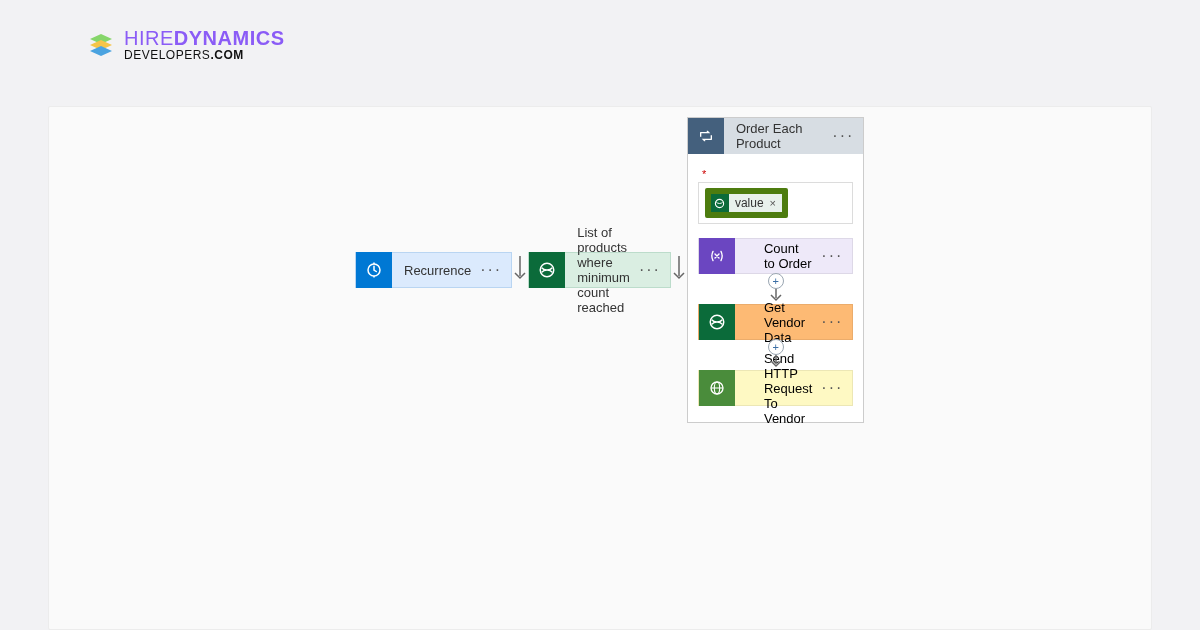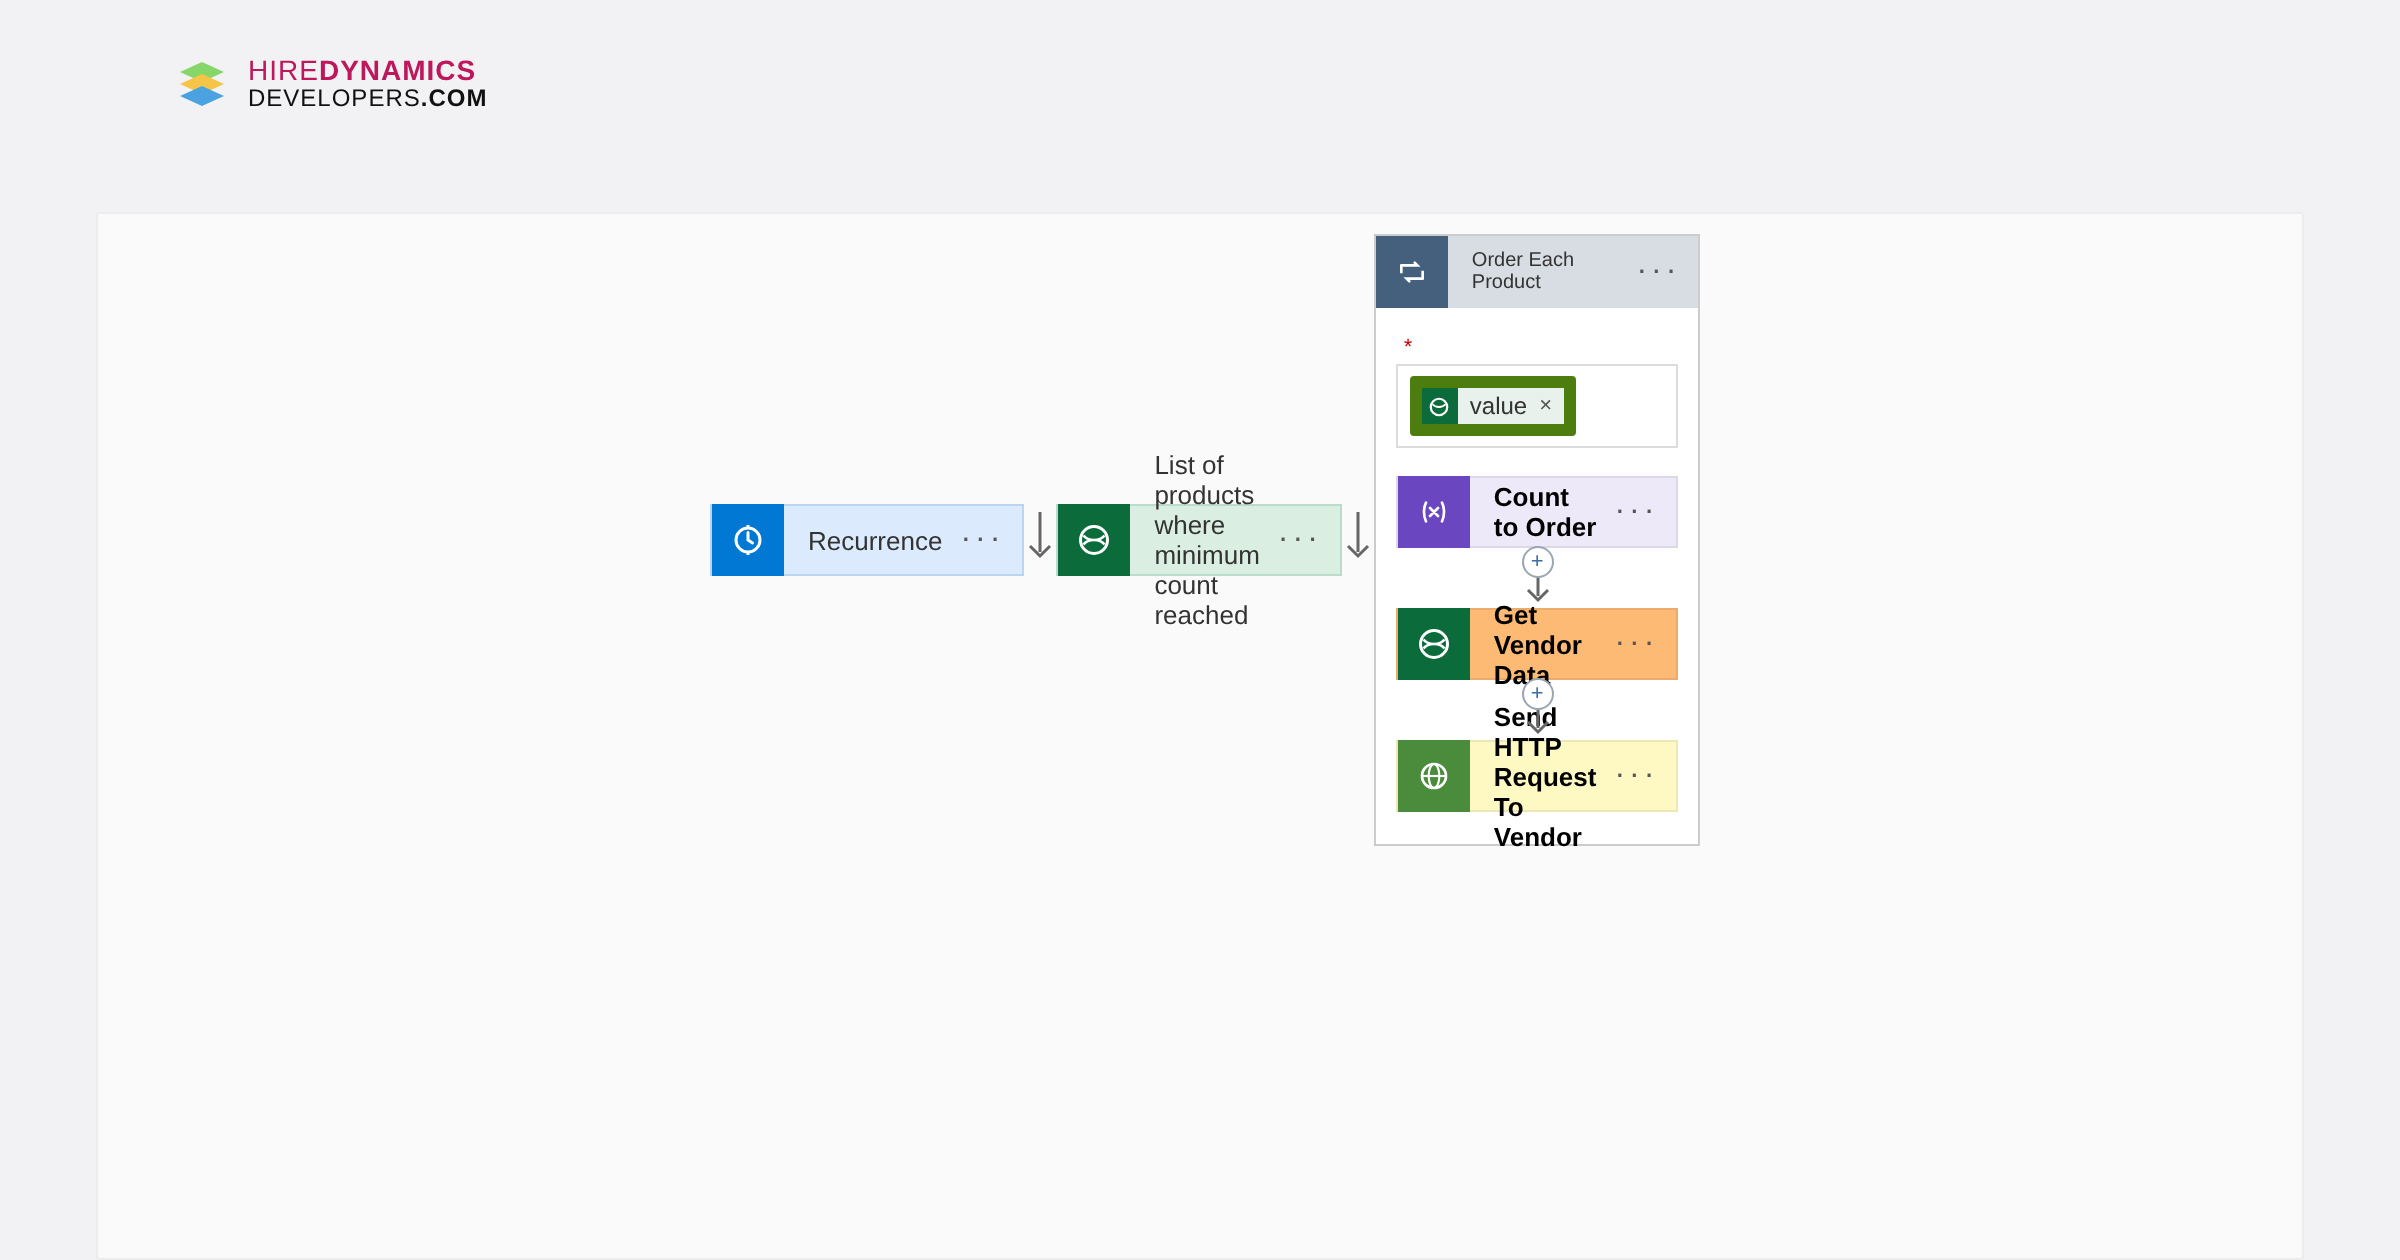--- a/index.html
+++ b/index.html
@@ -23,21 +23,21 @@
     height: 54px;
     display: flex;
     justify-content: space-between;
     align-items: flex-start;
     padding: 0 88px;
   }
   .logo {
     display: flex; align-items: center; gap: 10px;
   }
   .logo-text { line-height: 1.05; }
-  .logo-text .l1 { font-size: 14px; letter-spacing: .5px; color:#be185d; }
+  .logo-text .l1 { font-size: 20px; letter-spacing: .5px; color:#8b5cf6; }
   .logo-text .l1 strong { font-weight: 800; }
   .logo-text .l2 { font-size: 12px; color:#111; letter-spacing:.5px;}
   .logo-text .l2 strong { font-weight: 800; }
   .scenario {
     font-size: 18px; font-weight: 700; color:#222;
     text-align: left; line-height: 1.25;
     width: 230px;
   }
 
   .canvas {
@@ -104,21 +104,21 @@
     background:#49617c;
     color:#fff;
   }
   .loop-header { background:#44607d; }
   .loop-header .iconbox {
     width:36px; height:36px;
     background:#3d566e;
     display:flex;align-items:center;justify-content:center;
     color:#fff;
   }
-  .loop-header .label { padding-left:12px; flex:1; font-size:10px; color:#fff;}
+  .loop-header .label { padding-left:12px; flex:1; font-size:13px; color:#fff;}
   .loop-header .dots { width:40px; text-align:center; color:#eaeaea; font-size:16px; letter-spacing:2px; cursor:pointer;}
   
   .loop-header { background:#d7dde3; color:#333; }
   .loop-header .iconbox { background:#44607d; color:#fff; }
   .loop-header .label { color:#333; }
   .loop-header .dots { color:#555; }
 
   .loop-body {
     padding: 14px 10px 16px;
     display:flex; flex-direction: column; align-items:center;
@@ -184,21 +184,21 @@
   .plusarrow svg{width:16px;height:30px;}
 
   .inner-step {
     width: 100%;
     height: 36px;
     display:flex;align-items:center;
     border:1px solid rgba(0,0,0,.07);
     font-size:13px;
   }
   .inner-step .iconbox{width:36px;height:36px;display:flex;align-items:center;justify-content:center;flex-shrink:0;}
-  .inner-step .label{padding-left:12px;flex:1;font-weight:bold;}
+  .inner-step .label{padding-left:29px;flex:1;}
   .inner-step .dots{width:40px;text-align:center;color:#555;font-size:16px;letter-spacing:2px;cursor:pointer;}
 
   
   svg { display:block; }
 </style>
 </head>
 <body>
 
 <div class="outer">
 

